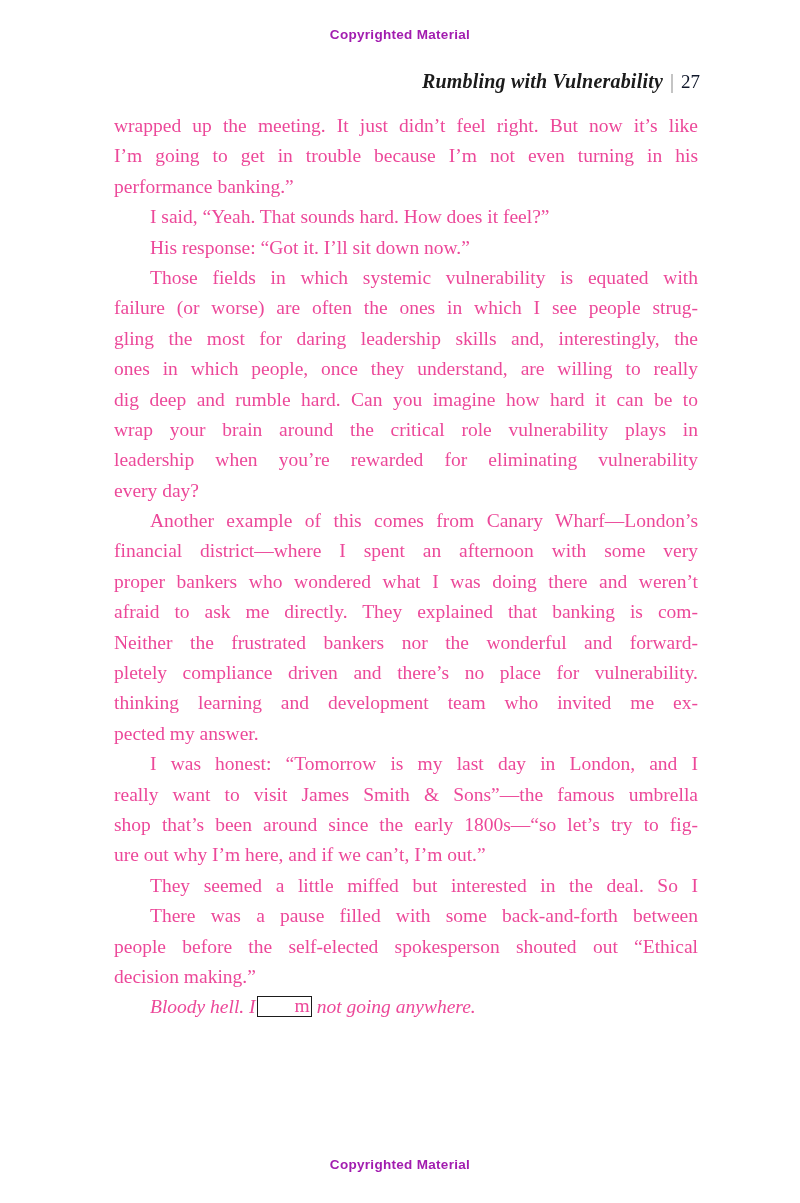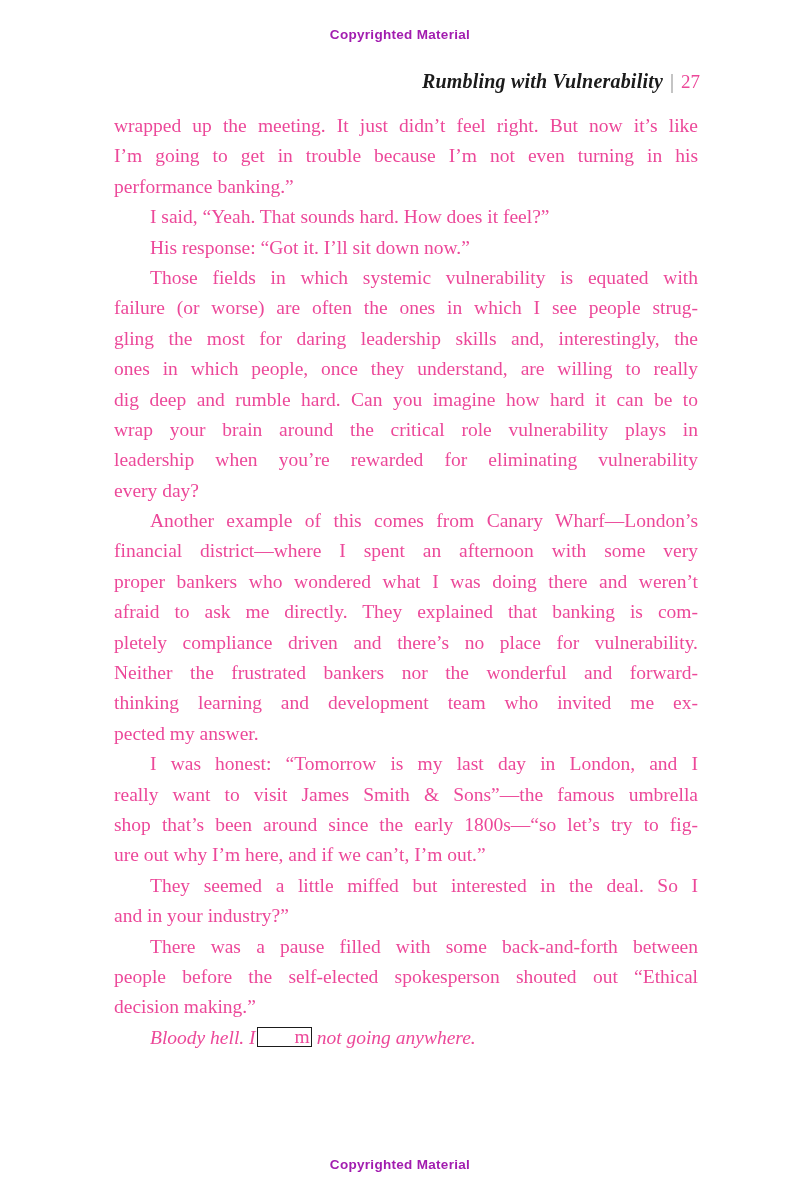--- a/index.html
+++ b/index.html
@@ -42,21 +42,21 @@
     font-style: italic;
     letter-spacing: 0.2px;
   }
   .header-sep {
     color: #8f8f8f;
     font-weight: normal;
     padding: 0 7px;
   }
   .page-num {
     font-size: 19px;
-    color: #ec4899;
+    color: #0f172a;
     text-align: center;
   }
 
   .page-body {
     position: absolute;
     left: 114px;
     top: 111px;
     width: 584px;
     font-family: "Liberation Serif", serif;
     font-size: 19.5px;
@@ -115,34 +115,33 @@
         <div class="line">dig deep and rumble hard. Can you imagine how hard it can be to</div>
         <div class="line">wrap your brain around the critical role vulnerability plays in</div>
         <div class="line">leadership when you’re rewarded for eliminating vulnerability</div>
         <div class="line para-end">every day?</div>
       </div>
       <div class="para indent">
         <div class="line">Another example of this comes from Canary Wharf—London’s</div>
         <div class="line">financial district—where I spent an afternoon with some very</div>
         <div class="line">proper bankers who wondered what I was doing there and weren’t</div>
         <div class="line">afraid to ask me directly. They explained that banking is com-</div>
+        <div class="line">Neither the frustrated bankers nor the wonderful and forward-</div>
         <div class="line">pletely compliance driven and there’s no place for vulnerability.</div>
-        <div class="line">Neither the frustrated bankers nor the wonderful and forward-</div>
         <div class="line">thinking learning and development team who invited me ex-</div>
         <div class="line para-end">pected my answer.</div>
       </div>
       <div class="para indent">
         <div class="line">I was honest: “Tomorrow is my last day in London, and I</div>
         <div class="line">really want to visit James Smith &amp; Sons”—the famous umbrella</div>
         <div class="line">shop that’s been around since the early 1800s—“so let’s try to fig-</div>
         <div class="line para-end">ure out why I’m here, and if we can’t, I’m out.”</div>
       </div>
       <div class="para indent">
         <div class="line">They seemed a little miffed but interested in the deal. So I</div>
-        <div class="line para-end">and in your industry?”</div>
       </div>
       <div class="para indent">
         <div class="line">There was a pause filled with some back-and-forth between</div>
         <div class="line">people before the self-elected spokesperson shouted out “Ethical</div>
         <div class="line para-end">decision making.”</div>
       </div>
       <div class="para indent italic">
         <div class="line para-end">Bloody hell. I<span class="glyph-box">m</span> not going anywhere.</div>
       </div>
     </div>

